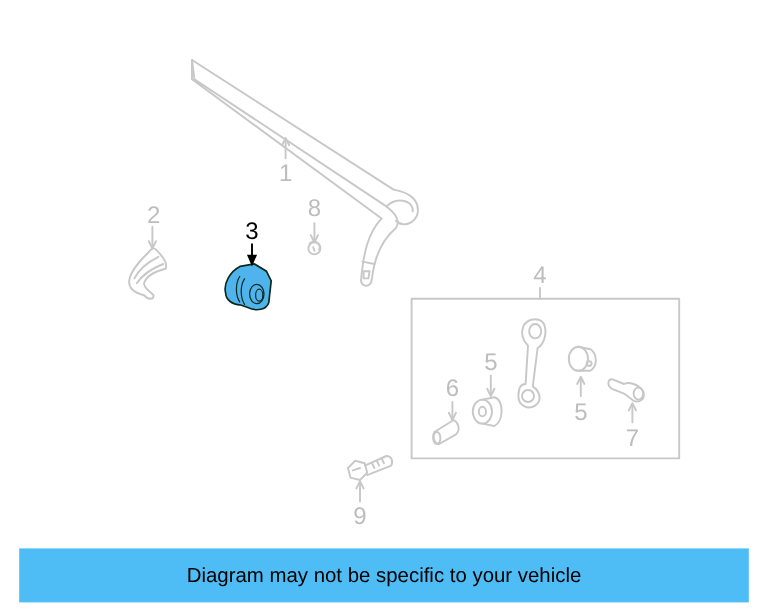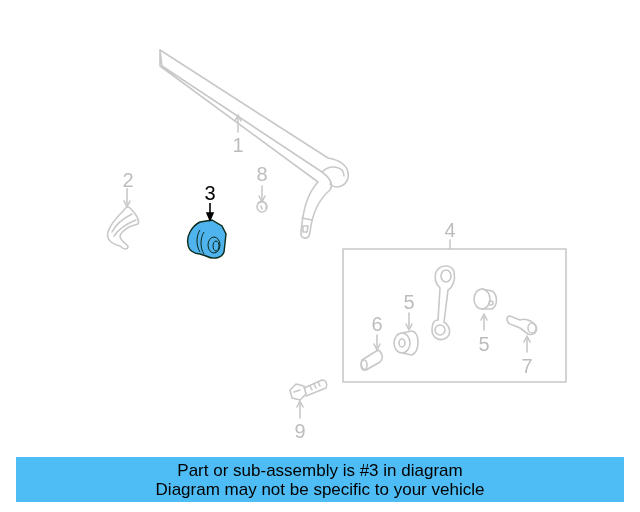--- a/index.html
+++ b/index.html
@@ -112,15 +112,14 @@
 <div class="callout active" style="left:210px; top:183px;">3</div>
 <div class="callout" style="left:450px; top:220px;">4</div>
 <div class="callout" style="left:409px; top:292px;">5</div>
 <div class="callout" style="left:484px; top:334px;">5</div>
 <div class="callout" style="left:377px; top:314px;">6</div>
 <div class="callout" style="left:527px; top:356px;">7</div>
 <div class="callout" style="left:262px; top:164px;">8</div>
 <div class="callout" style="left:300px; top:421px;">9</div>
 
 <div class="banner">
-  <span>Part or sub-assembly is #3 in diagram</span>
   <span>Diagram may not be specific to your vehicle</span>
 </div>
 
 </body></html>

